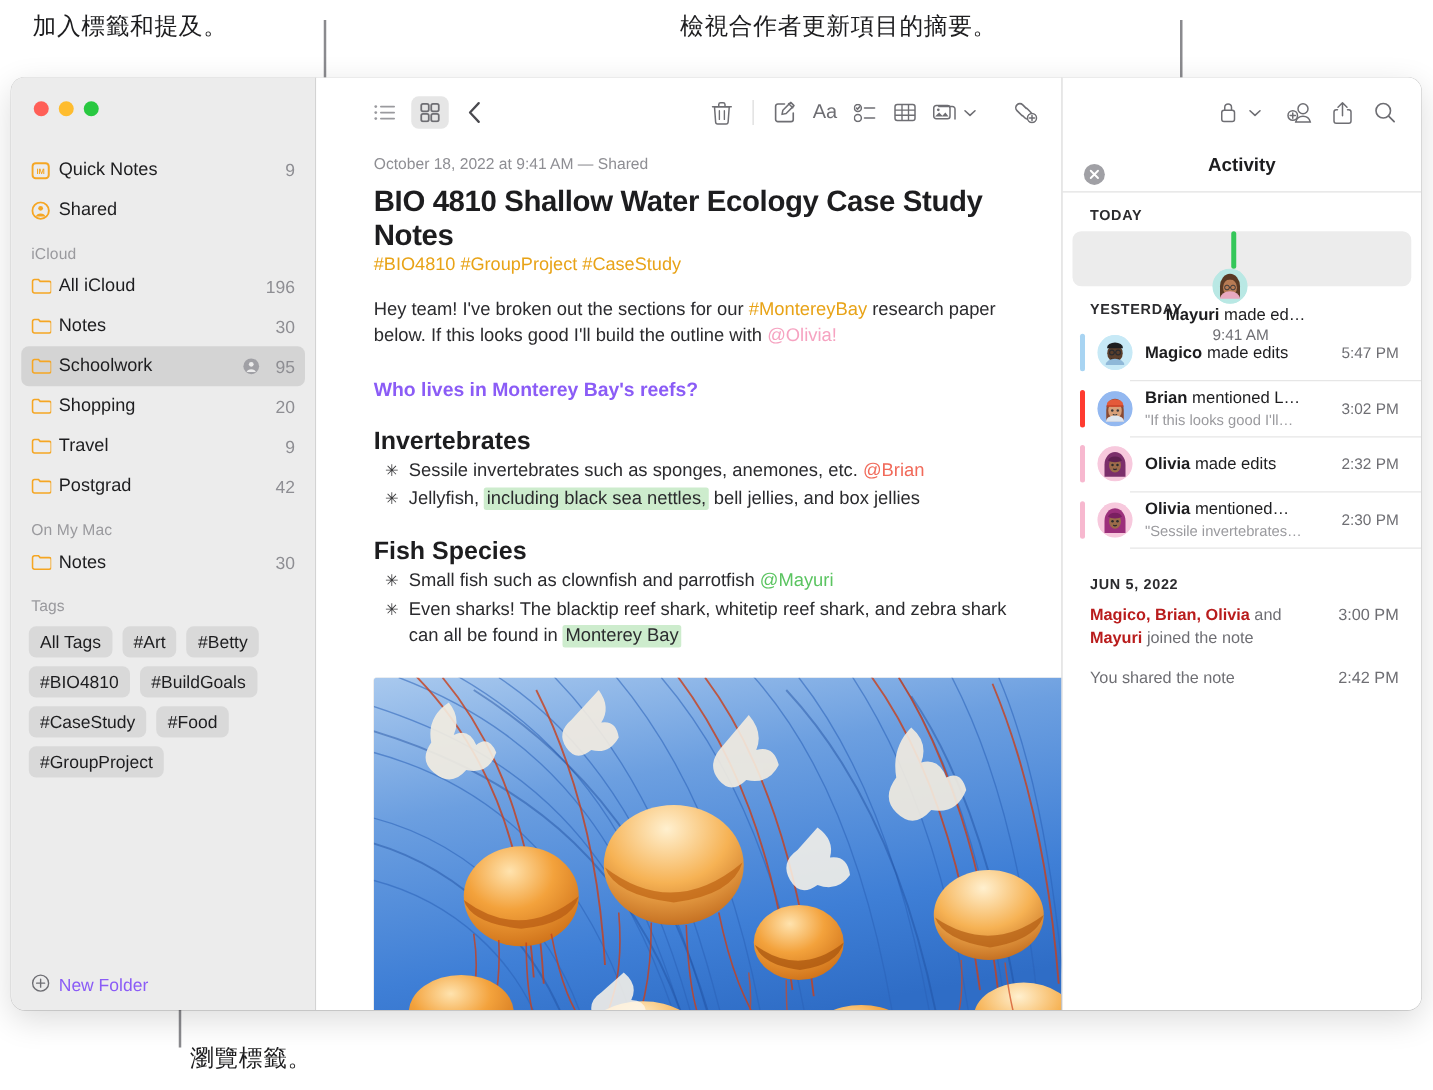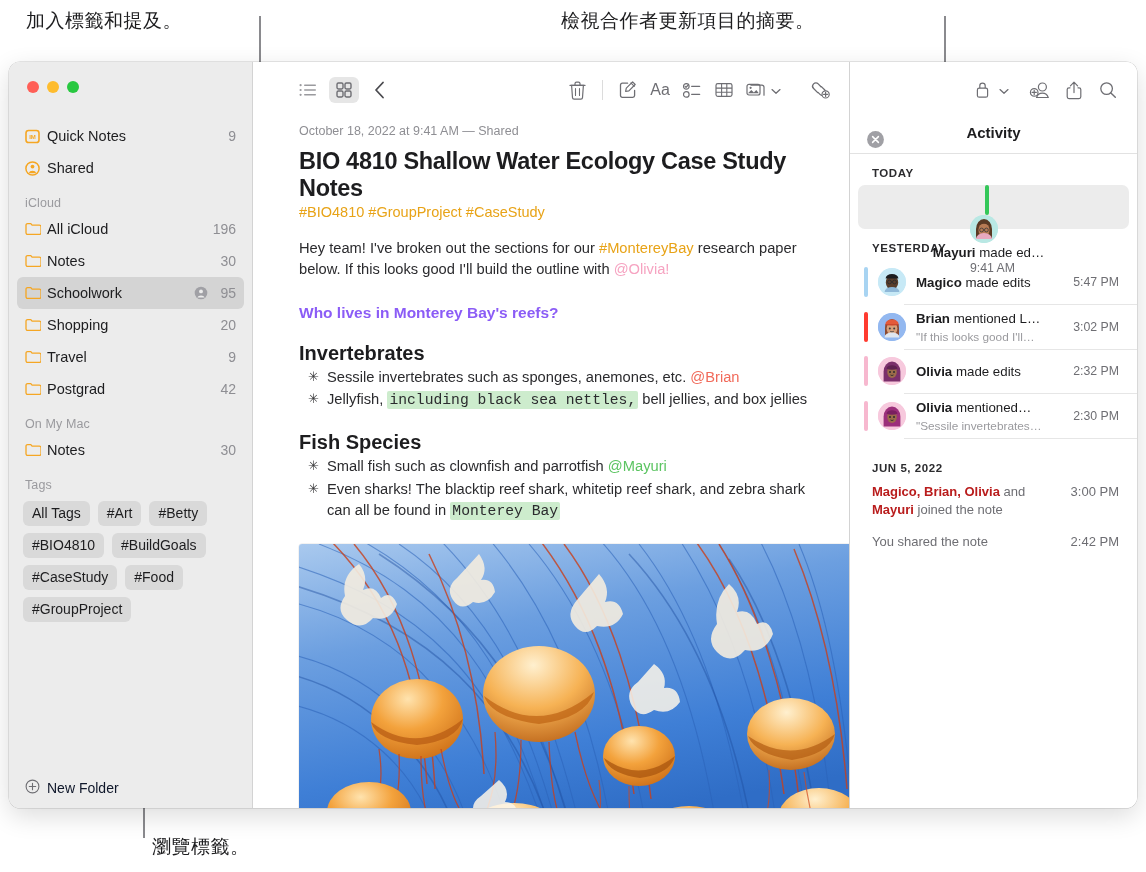--- a/index.html
+++ b/index.html
@@ -92,21 +92,21 @@
     white-space: nowrap;
     line-height: 1.15;
   }
 
   .newfolder {
     height: 40px;
     display: flex; align-items: center;
     padding-left: 16px;
     gap: 7px;
     font-size: 14px;
-    color: #0f172a;
+    color: #8b5cf6;
     flex: none;
   }
 
   
   .note-pane {
     flex: 1;
     background: #ffffff;
     display: flex; flex-direction: column;
     min-width: 0;
     position: relative;
@@ -157,21 +157,21 @@
   .note-p {
     font-size: 14.7px;
     color: #2b2b2e;
     line-height: 1.42;
     margin-top: 18px;
   }
   .hash { color: #e8a317; }
   .mention-pink { color: #f6a3c1; }
   .mention-red { color: #f16a5a; }
   .mention-green { color: #5bc461; }
-  .hl { background: #cdeccd; padding: 1px 2px; border-radius: 2px; font-family: Liberation Mono, monospace; }
+  .hl { background: #cdeccd; padding: 1px 2px; border-radius: 2px; }
   .h-sub {
     font-size: 15.5px; font-weight: bold; color: #8b5cf6;
     margin-top: 24px;
   }
   .h-sub2 {
     font-size: 20px; font-weight: bold; color: #1d1d1f;
     margin-top: 20px;
   }
   ul.bullets { list-style: none; margin-top: 2px; }
   ul.bullets li {
@@ -262,21 +262,21 @@
     font-size: 13px; color: #6e6e73;
     line-height: 1.35;
   }
   .act-plain .t { flex: 1; padding-right: 10px; }
   .act-plain b { color: #b91c1c; }
 </style>
 </head>
 <body>
 
 <div class="callout-text" style="left:26px; top:8px;">加入標籤和提及。</div>
-<div class="callout-text" style="left:561px; top:8px;">檢視合作者更新項目的摘要。</div>
+<div class="callout-text" style="left:544px; top:8px;">檢視合作者更新項目的摘要。</div>
 <div class="callout-text" style="left:152px; top:834px;">瀏覽標籤。</div>
 
 <div class="leader leader-v" style="left:259px; top:16px; height:232px;"></div>
 <div class="leader leader-h" style="left:259px; top:214px; width:18px;"></div>
 <div class="leader leader-h" style="left:259px; top:247px; width:18px;"></div>
 <div class="leader leader-v" style="left:944px; top:16px; height:140px;"></div>
 <div class="leader leader-v" style="left:143px; top:648px; height:190px;"></div>
 
 <div class="window">
 

